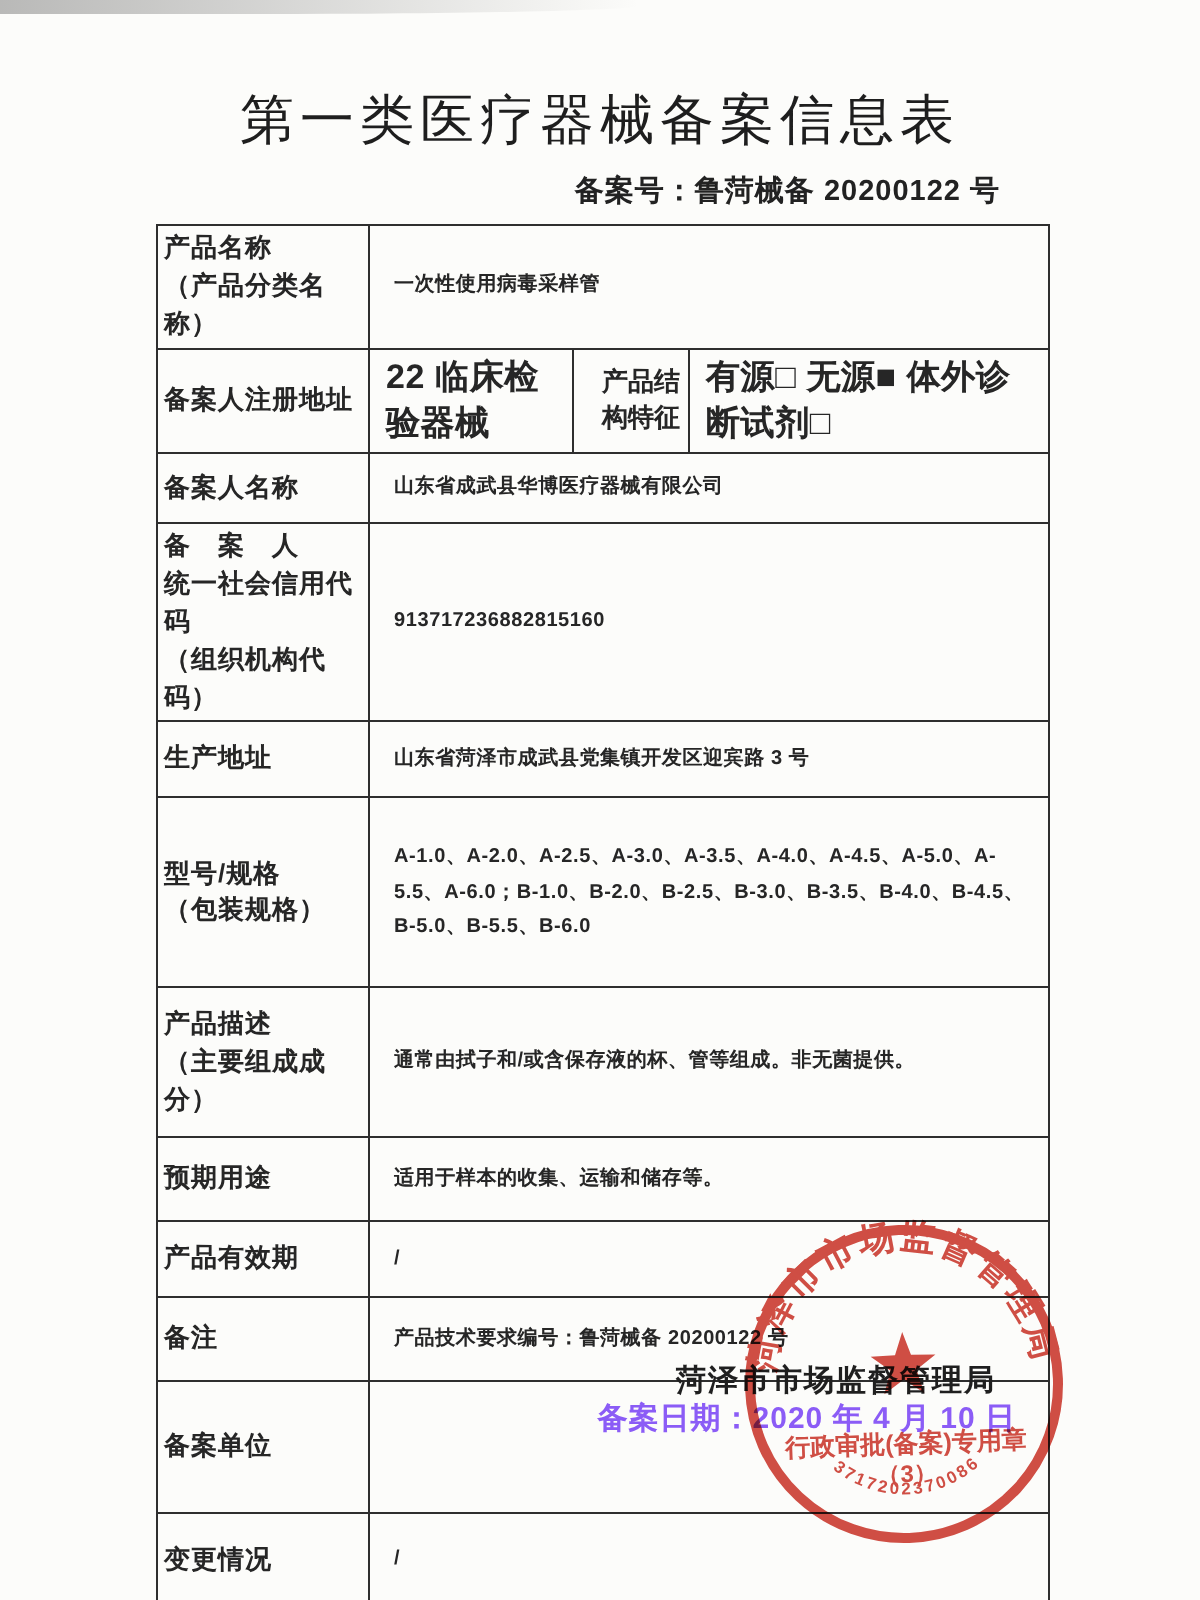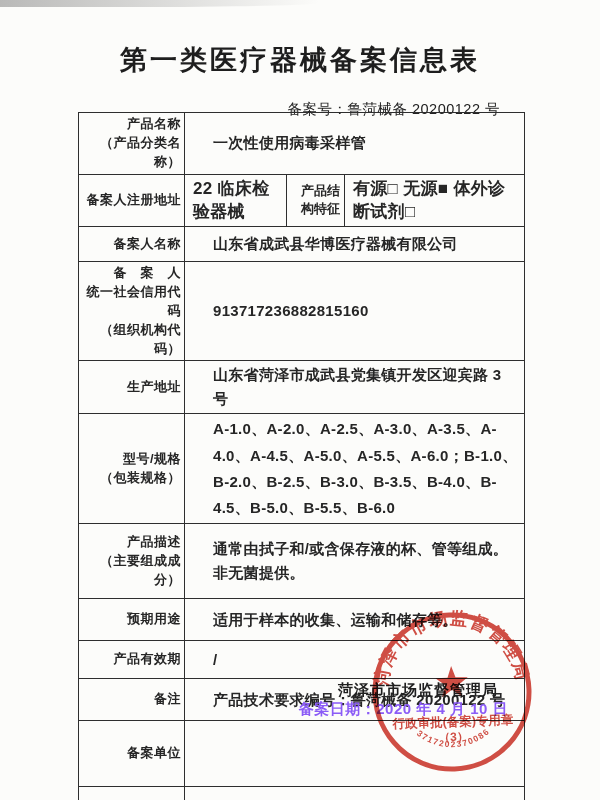--- a/index.html
+++ b/index.html
@@ -13,54 +13,54 @@
     color:#262626;
   }
   .scan-shadow-top{
     position:absolute;left:0;top:0;width:320px;height:7px;
     background:linear-gradient(to right, rgba(60,60,60,.35), rgba(60,60,60,0));
     border-radius:0 0 60% 0;
   }
   .doc-title{
     position:absolute;left:0;top:42px;width:100%;
     text-align:center;
-    font-size:27px;font-weight:700;letter-spacing:3px;
+    font-size:27px;font-weight:400;letter-spacing:3px;
     color:#1e1e1e;
   }
   .record-no{
-    position:absolute;top:100px;right:100px;
-    font-size:14.5px;font-weight:400;letter-spacing:.5px;
+    position:absolute;top:86px;right:100px;
+    font-size:14.5px;font-weight:700;letter-spacing:.5px;
     color:#222;
   }
   table.filing-table{
     position:absolute;left:78px;top:112px;
     width:446px;
     border-collapse:collapse;
     table-layout:fixed;
   }
   .filing-table td{
     border:1.6px solid #2e2e2e;
     font-size:13px;
     font-weight:700;
     vertical-align:middle;
     padding:2px 6px;
     overflow:hidden;
   }
   .filing-table td.lbl{
-    text-align:right;
+    text-align:left;
     white-space:pre-line;
     line-height:1.45;
     letter-spacing:.5px;
     padding:2px 3px;
     margin-top:20px;
   }
   .filing-table td.val{
     text-align:left;
-    padding-left:28px;
-    font-size:15px;
+    padding-left:12px;
+    font-size:10px;
     line-height:1.6;
     letter-spacing:.3px;
   }
   .filing-table td.small-cell{
     font-size:17px;line-height:1.4;padding-left:8px;
   }
   .filing-table td.struct-lbl{
     text-align:right;line-height:1.4;padding:2px 4px;
   }
   .footer-authority{

